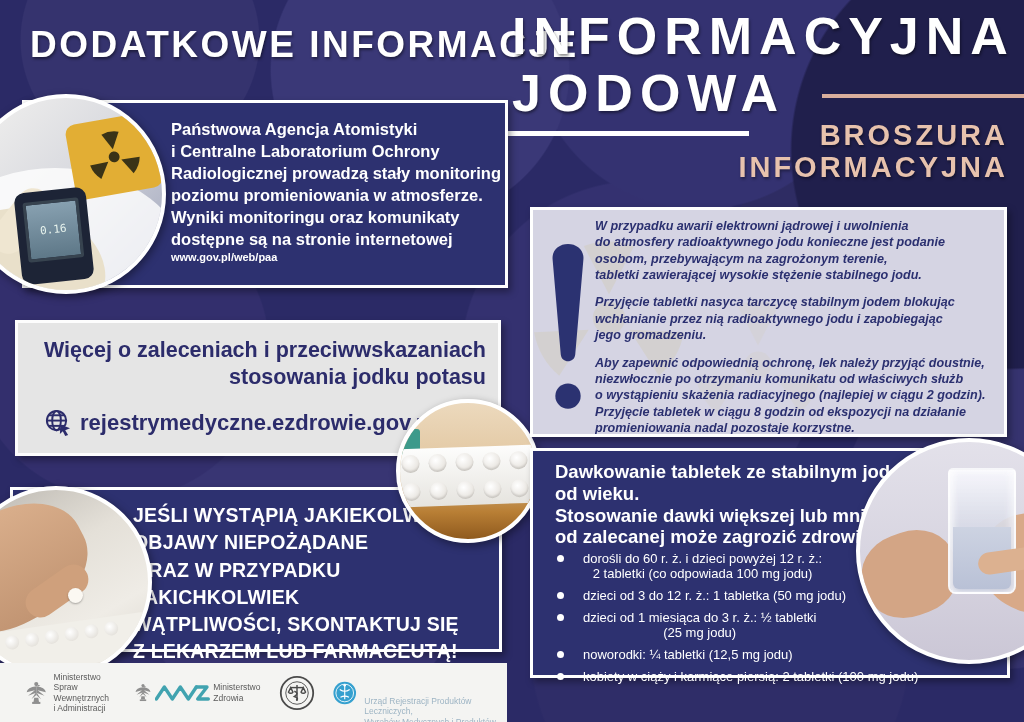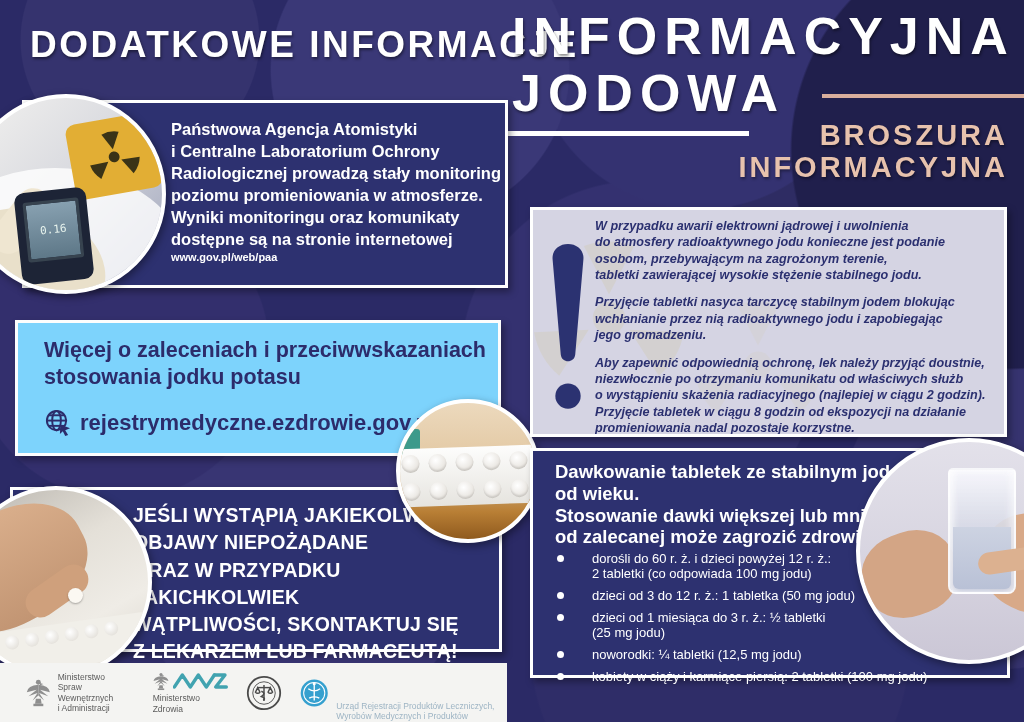--- a/index.html
+++ b/index.html
@@ -42,38 +42,38 @@
     color:#e7c2ad;font-size:29px;font-weight:bold;letter-spacing:3px;line-height:1.1;
     text-shadow:1px 2px 3px rgba(0,0,0,.4);
   }
   
   .navy-box{position:absolute;background:#2d3170;border:3px solid #fff;box-shadow:3px 4px 7px rgba(0,0,0,.35);box-sizing:border-box;z-index:2;}
   .paa-box{left:22px;top:100px;width:486px;height:188px;}
   .paa-text{position:absolute;left:146px;top:16px;margin:0;color:#fff;font-weight:bold;font-size:16.5px;line-height:1.33;}
   .paa-url{position:absolute;left:146px;top:148px;color:#fff;font-weight:bold;font-size:11px;}
   .more-box{
     position:absolute;left:15px;top:320px;width:486px;height:136px;z-index:2;
-    background:#7dd3fc;border:3px solid #fdfdfd;box-shadow:3px 4px 7px rgba(0,0,0,.35);box-sizing:border-box;
+    background:#e5e5e5;border:3px solid #fdfdfd;box-shadow:3px 4px 7px rgba(0,0,0,.35);box-sizing:border-box;text-align:right;
   }
   .more-title{position:absolute;left:26px;top:14px;margin:0;color:#2c2c6b;font-weight:bold;font-size:21.5px;line-height:1.25;}
   .more-link{position:absolute;left:26px;top:86px;display:flex;align-items:center;gap:9px;color:#2c2c6b;font-weight:bold;font-size:22px;cursor:pointer;}
   .warning-box{left:10px;top:487px;width:492px;height:165px;}
   .warning-text{position:absolute;left:120px;top:12px;margin:0;color:#fff;font-weight:bold;font-size:19.5px;line-height:1.4;letter-spacing:.2px;}
   .info-box{
     position:absolute;left:530px;top:207px;width:477px;height:230px;z-index:4;
     background:#d5d4e3;border:3px solid #fff;box-shadow:3px 4px 7px rgba(0,0,0,.35);box-sizing:border-box;overflow:hidden;
   }
   .info-text{position:absolute;left:62px;top:8px;width:402px;color:#2b3070;font-weight:bold;font-size:12.6px;line-height:1.3;font-style:italic;}
   .info-text p{margin:0 0 11px 0;}
   .trefoil{position:absolute;opacity:.3;}
   .excl{position:absolute;left:16px;top:34px;height:172px;width:38px;}
   .dosing-box{left:530px;top:448px;width:480px;height:230px;z-index:4;}
   .dosing-header{position:absolute;left:22px;top:10px;margin:0;color:#fff;font-weight:bold;font-size:18.5px;line-height:1.18;}
   .dosing-list{position:absolute;left:24px;top:100px;margin:0;padding:0;list-style:none;color:#fff;font-size:13px;line-height:15px;width:420px;}
-  .dosing-list li{display:flex;gap:28px;margin-bottom:7px;}
+  .dosing-list li{display:flex;gap:19px;margin-bottom:7px;text-align:center;}
   .dot{flex:0 0 7px;width:7px;height:7px;border-radius:50%;background:#fff;margin-top:4px;}
   
   .photo-circle{position:absolute;border-radius:50%;border:4px solid #fff;overflow:hidden;box-shadow:2px 3px 8px rgba(0,0,0,.4);}
   .c-dosimeter{left:-34px;top:94px;width:192px;height:192px;z-index:3;background:linear-gradient(135deg,#f2f1ef 0%,#dadbe0 45%,#9aa0b8 100%);}
   .rad-sign{position:absolute;right:4px;top:20px;width:88px;height:76px;background:#e2ae34;transform:rotate(-10deg);border-radius:10px;}
   .machine{position:absolute;left:-50px;top:70px;width:270px;height:210px;background:rgba(255,255,255,.8);border-radius:50%;}
   .glove{position:absolute;left:-14px;top:112px;width:150px;height:120px;background:#e9e0ca;border-radius:48%;transform:rotate(18deg);}
   .glove-thumb{position:absolute;left:34px;top:86px;width:34px;height:74px;background:#efe6d1;border-radius:17px;transform:rotate(38deg);}
   .device{position:absolute;left:48px;top:92px;width:72px;height:92px;background:#1d2436;border-radius:10px;transform:rotate(-6deg);}
   .screen{margin:10px auto 0;width:50px;height:54px;background:linear-gradient(180deg,#87a0b0,#5e7888);border:3px solid #37434f;border-radius:3px;
@@ -102,21 +102,21 @@
   .water{position:absolute;left:3px;right:3px;bottom:3px;height:62px;background:linear-gradient(#cdd3e2,#b9c1d6);border-radius:0 0 6px 6px;}
   .fing-r{position:absolute;left:118px;top:108px;width:58px;height:22px;background:#dcb190;border-radius:11px;transform:rotate(-8deg);}
   
   .footer{
     position:absolute;left:0;top:663px;width:507px;height:59px;background:#f4f4f2;z-index:6;
     display:flex;align-items:center;padding-left:26px;gap:17px;box-sizing:border-box;
   }
   .logo-group{display:flex;align-items:center;gap:7px;}
   .logo-label{color:#5b5b5b;font-size:8.5px;line-height:1.2;}
   .logo-label.blue{color:#9db4c4;margin-top:48px;}
-  .mz-col{display:flex;flex-direction:column;align-items:center;gap:2px;}
+  .mz-col{display:flex;flex-direction:row;align-items:center;gap:2px;}
 </style>
 </head>
 <body>
 
 <div class="page">
   <div class="bg"></div>
 
   <h1 class="left-heading">DODATKOWE INFORMACJE</h1>
 
   <div class="title">

